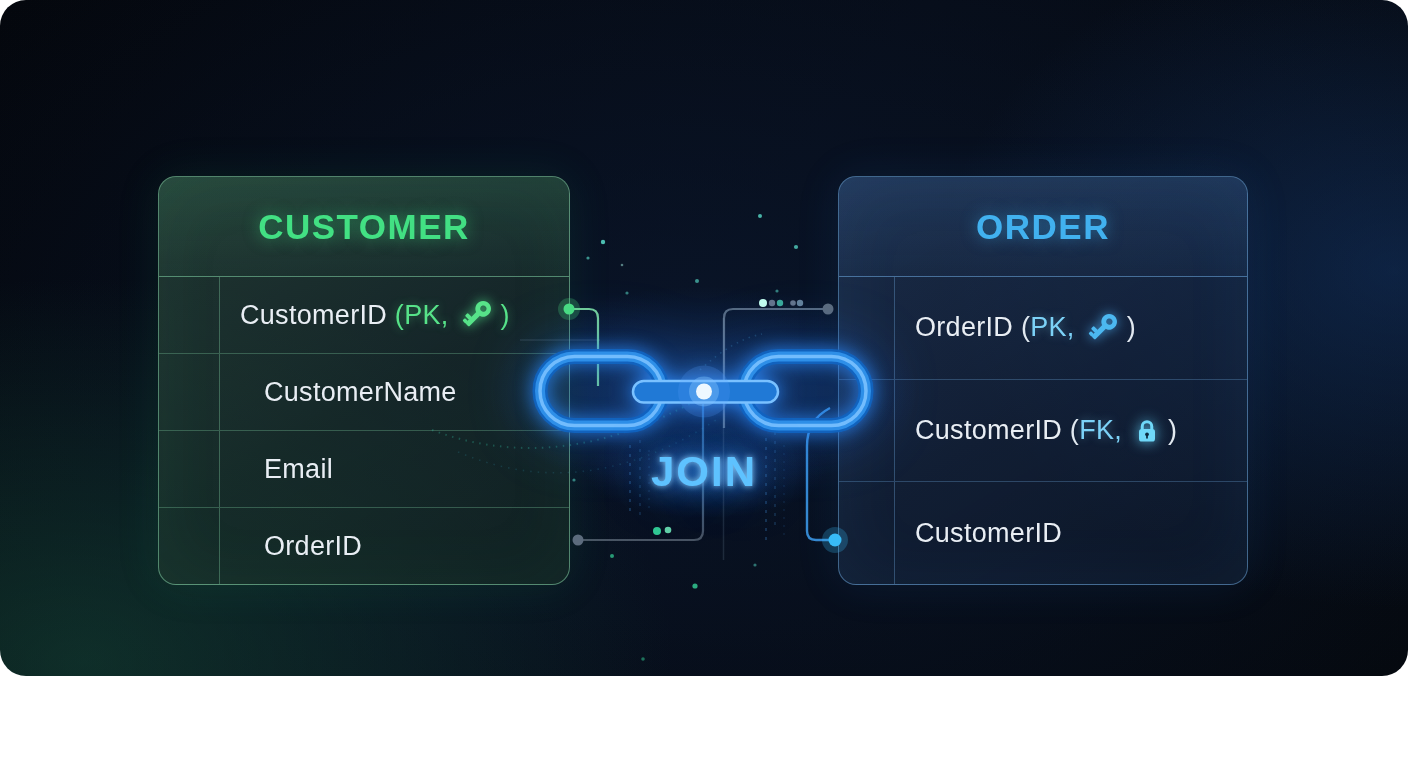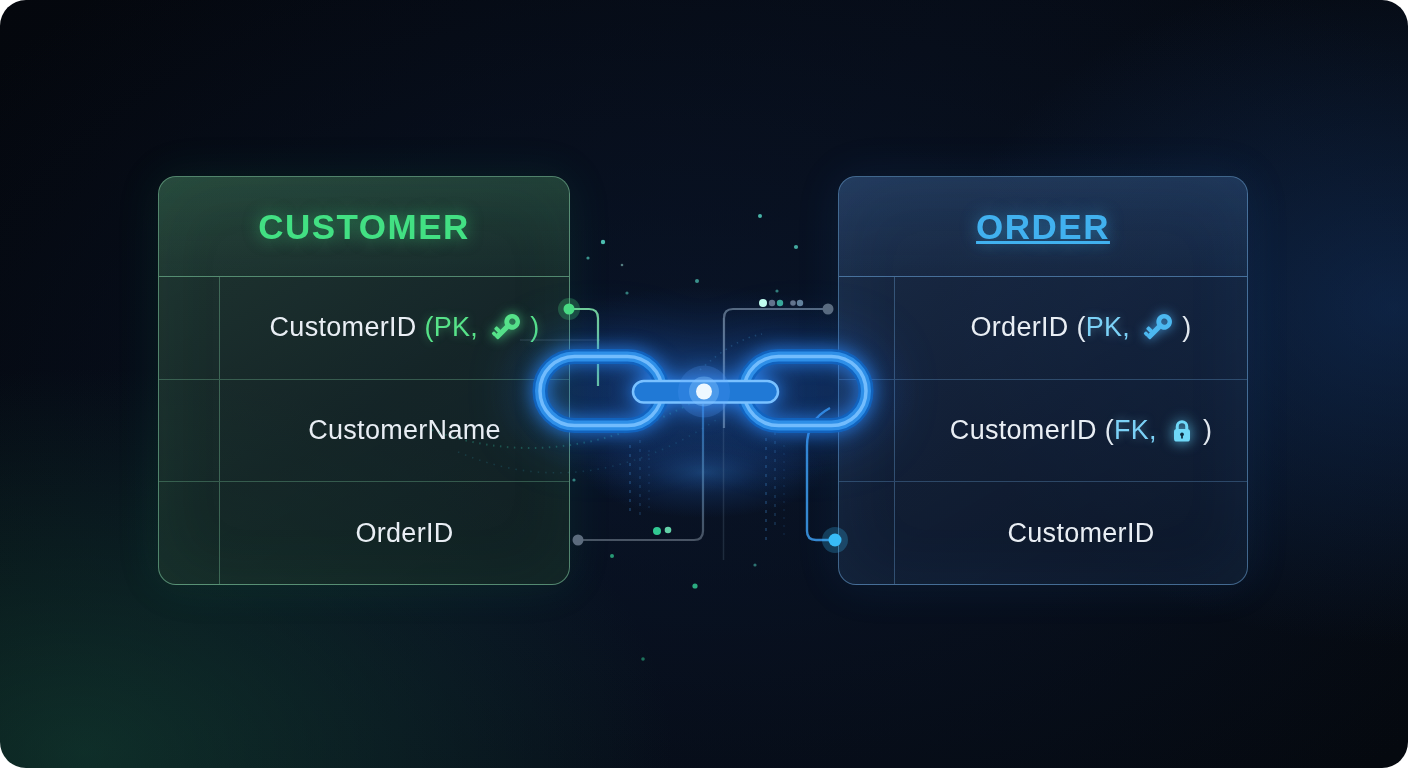--- a/index.html
+++ b/index.html
@@ -1,18 +1,18 @@
 <!DOCTYPE html>
 <html><head>
 <meta charset="utf-8">
 <style>
   html,body{margin:0;padding:0;background:#ffffff;}
   body{font-family:"Liberation Sans","DejaVu Sans",sans-serif;}
   .stage{
-    position:relative;width:1408px;height:768px;border-radius:26px;overflow:hidden;
+    position:relative;width:1408px;height:676px;border-radius:26px;overflow:hidden;
     background:
       radial-gradient(950px 620px at 6% 98%, rgba(24,82,62,0.50), rgba(24,82,62,0) 62%),
       radial-gradient(700px 520px at 99% 40%, rgba(26,72,140,0.38), rgba(26,72,140,0) 65%),
       radial-gradient(1250px 760px at 50% 52%, rgba(12,28,56,0.55), rgba(12,28,56,0) 72%),
       linear-gradient(128deg,#04070d 0%,#060b15 48%,#05090f 100%);
   }
   
   .table{position:absolute;top:176px;width:410px;height:407px;border-radius:18px;overflow:hidden;
          border:1.5px solid;display:flex;flex-direction:column;z-index:2;}
   .table.customer{left:158px;border-color:rgba(134,214,170,0.55);
@@ -22,31 +22,31 @@
      background:linear-gradient(150deg, rgba(45,71,110,0.52) 0%, rgba(25,41,68,0.55) 55%, rgba(15,27,47,0.65) 100%);
      box-shadow:0 0 46px rgba(50,130,230,0.10), inset 0 0 70px rgba(80,150,230,0.07);}
   .tbl-header{height:99px;flex:0 0 99px;display:flex;align-items:center;justify-content:center;
      border-bottom:1.5px solid;}
   .customer .tbl-header{border-color:rgba(134,214,170,0.5);
      background:linear-gradient(180deg, rgba(90,210,145,0.10), rgba(90,210,145,0.02));}
   .order .tbl-header{border-color:rgba(112,172,226,0.5);
      background:linear-gradient(180deg, rgba(90,160,240,0.10), rgba(90,160,240,0.02));}
   .tbl-title{font-size:35px;font-weight:700;letter-spacing:1.5px;}
   .customer .tbl-title{color:#42e083;text-shadow:0 0 16px rgba(66,224,131,0.55);}
-  .order .tbl-title{color:#41b1ef;text-shadow:0 0 16px rgba(65,177,239,0.55);text-decoration:underline;}
+  .order .tbl-title{color:#41b1ef;text-shadow:0 0 16px rgba(65,177,239,0.55);}
   .tbl-body{flex:1;display:flex;flex-direction:column;}
   .row{flex:1;display:flex;min-height:0;}
   .row + .row{border-top:1px solid;}
-  .customer .row + .row{border-color:rgba(134,214,170,0.30);}
+  .customer .row + .row{border-color:rgba(134,214,170,0.30);gap:24px;}
   .order .row + .row{border-color:rgba(112,172,226,0.30);}
   .gutter{border-right:1px solid;}
   .customer .gutter{width:60px;border-color:rgba(134,214,170,0.35);}
   .order .gutter{width:55px;border-color:rgba(112,172,226,0.35);}
   .cell{flex:1;display:flex;align-items:center;padding-left:20px;font-size:27px;
-        letter-spacing:0.3px;color:#e9eef4;white-space:pre;justify-content:center;}
+        letter-spacing:0.3px;color:#e9eef4;white-space:pre;}
   .acc-green{color:#57e389;text-shadow:0 0 10px rgba(87,227,137,0.45);}
   .acc-blue{color:#7cd2f7;text-shadow:0 0 10px rgba(124,210,247,0.40);}
   .paren-light{color:#e2e9f0;}
   .inline-icon{display:inline-flex;align-items:center;margin:0 6px 0 10px;}
   .key-icon-green svg{filter:drop-shadow(0 0 6px rgba(80,230,140,0.85));}
   .key-icon-blue svg{filter:drop-shadow(0 0 6px rgba(80,180,250,0.85));}
   .lock-icon-blue svg{filter:drop-shadow(0 0 7px rgba(100,210,250,0.9));}
   
   .fx{position:absolute;inset:0;z-index:3;pointer-events:none;}
   .join-label{position:absolute;left:704px;top:448px;transform:translateX(-50%);z-index:4;
@@ -79,20 +79,26 @@
       </div>
       <div class="row">
         <div class="gutter"></div>
         <div class="cell">
           <span>CustomerName</span>
         </div>
       </div>
       <div class="row">
         <div class="gutter"></div>
         <div class="cell">
+          <span>Email</span>
+        </div>
+      </div>
+      <div class="row">
+        <div class="gutter"></div>
+        <div class="cell">
           <span>OrderID</span>
         </div>
       </div>
     </div>
   </div>
 
   <div class="table order">
     <div class="tbl-header">
       <span class="tbl-title">ORDER</span>
     </div>
@@ -220,14 +226,15 @@
         <rect x="540" y="356.5" width="122" height="69" rx="34.5" stroke="#7ac1ff" stroke-width="3.5" opacity="0.9"></rect>
         <rect x="744" y="356.5" width="122" height="69" rx="34.5" stroke="#7ac1ff" stroke-width="3.5" opacity="0.9"></rect>
       </g>
       <rect x="633" y="381" width="145" height="21.5" rx="10.75" fill="#2079d6" stroke="#7ac1ff" stroke-width="2.5"></rect>
       <circle cx="704" cy="391.5" r="26" fill="rgba(90,160,255,0.20)"></circle>
       <circle cx="704" cy="391.5" r="15" fill="rgba(130,195,255,0.40)"></circle>
       <circle cx="704" cy="391.5" r="8" fill="#eef8ff"></circle>
     </g>
   </svg>
 
+  <div class="join-label">JOIN</div>
 
 </div>
 
 </body></html>

